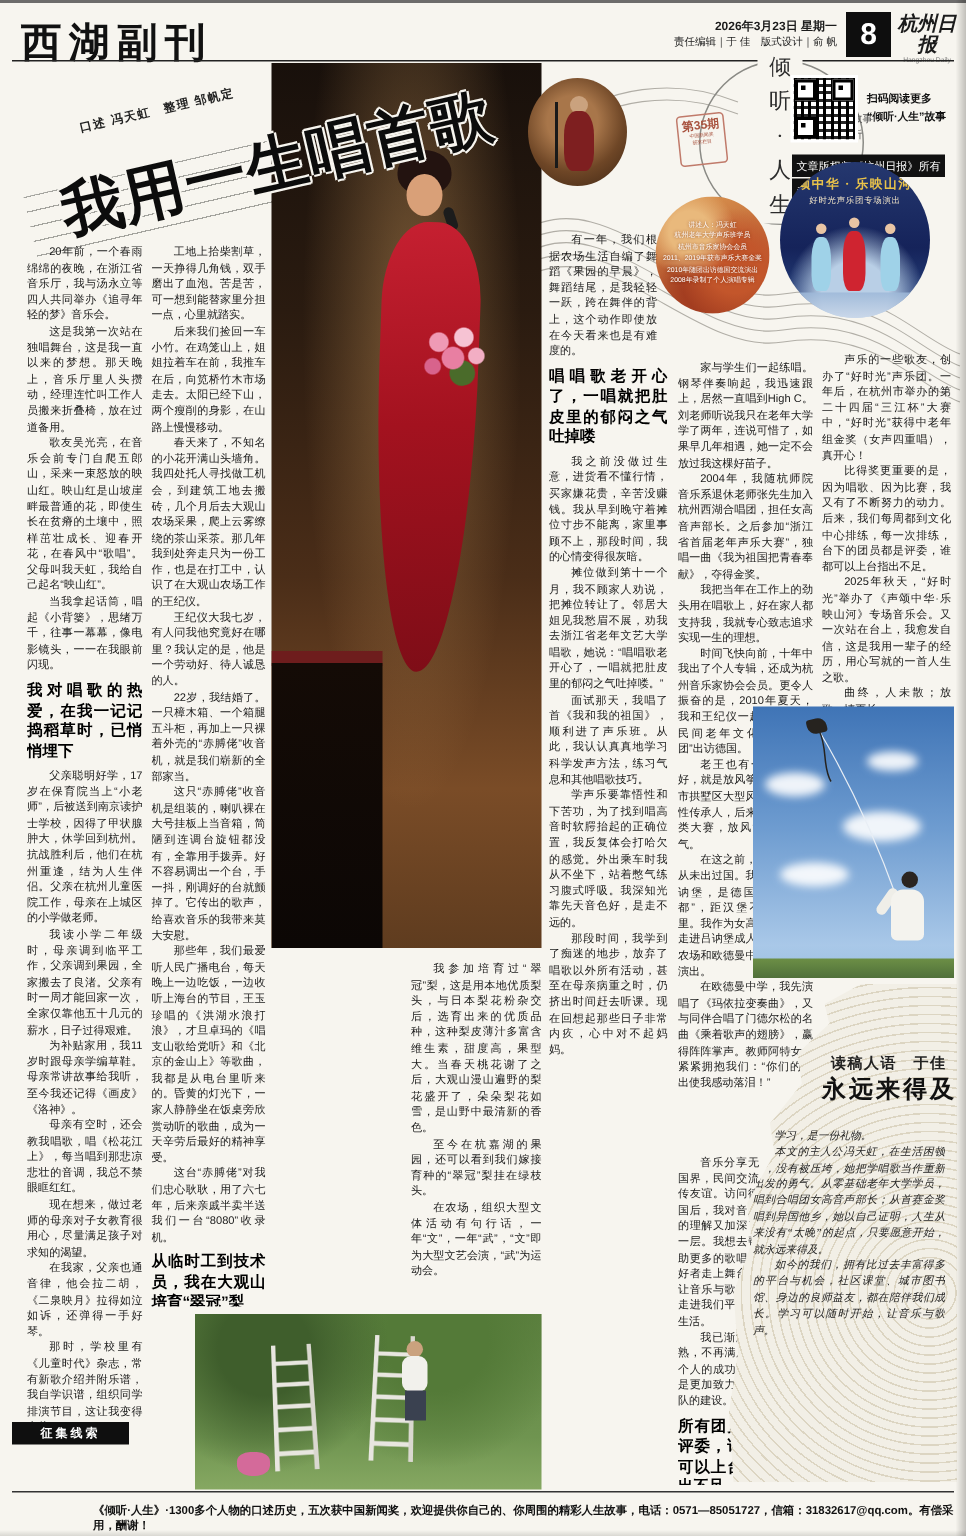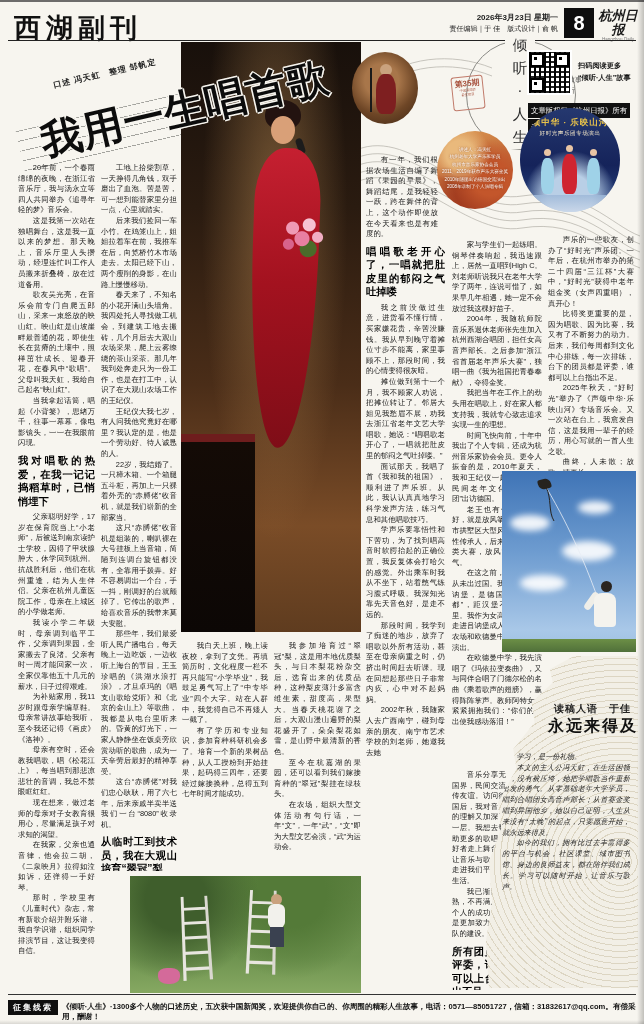--- a/index.html
+++ b/index.html
@@ -126,22 +126,22 @@
      filter:drop-shadow(-2px -1px 2px rgba(60,50,30,.35));}
   #tree-kicker{position:absolute;left:68px;top:46px;font-size:10px;font-weight:bold;color:#222;letter-spacing:1px;}
   #tree-title{position:absolute;left:62px;top:60px;font-size:16px;font-weight:900;color:#111;letter-spacing:2px;
       font-family:"Liberation Serif",serif;}
   #tree-body{position:absolute;left:16px;top:96px;width:128px;height:228px;overflow:hidden;
       font-family:"Liberation Serif",serif;font-style:italic;font-size:7.2px;line-height:10.8px;
       text-align:justify;color:#222;}
   #tree-body p{margin:0;text-indent:2em;}
   
   #footer-rule{left:8px;top:994px;width:628px;border-top:1px solid #333;}
-  #footer-label{left:8px;top:1000px;background:#0f0f0f;color:#fff;font-size:8px;font-weight:bold;
-      padding:2px 5px;letter-spacing:2px;}
+  #footer-label{left:8px;top:948px;background:#0f0f0f;color:#fff;font-size:8px;font-weight:bold;
+      padding:2px 19px;letter-spacing:2px;}
   #footer-text{left:62px;top:1002px;width:574px;font-size:7.6px;font-weight:600;color:#111;}
   svg{display:block;}
 </style>
 </head>
 <body>
 
 <div id="page">
 
   <div class="abs" id="scan-top"></div>
 
@@ -269,38 +269,33 @@
       <p>工地上拾柴割草，一天挣得几角钱，双手磨出了血泡。苦是苦，可一想到能替家里分担一点，心里就踏实。</p>
       <p>后来我们捡回一车小竹。在鸡笼山上，姐姐拉着车在前，我推车在后，向笕桥竹木市场走去。太阳已经下山，两个瘦削的身影，在山路上慢慢移动。</p>
       <p>春天来了，不知名的小花开满山头墙角。我四处托人寻找做工机会，到建筑工地去搬砖，几个月后去大观山农场采果，爬上云雾缭绕的茶山采茶。那几年我到处奔走只为一份工作，也是在打工中，认识了在大观山农场工作的王纪仪。</p>
       <p>王纪仪大我七岁，有人问我他究竟好在哪里？我认定的是，他是一个劳动好、待人诚恳的人。</p>
       <p>22岁，我结婚了。一只樟木箱、一个箱腿五斗柜，再加上一只裸着外壳的“赤膊佬”收音机，就是我们崭新的全部家当。</p>
       <p>这只“赤膊佬”收音机是组装的，喇叭裸在大号挂板上当音箱，简陋到连调台旋钮都没有，全靠用手拨弄。好不容易调出一个台，手一抖，刚调好的台就颤掉了。它传出的歌声，给喜欢音乐的我带来莫大安慰。</p>
       <p>那些年，我们最爱听人民广播电台，每天晚上一边吃饭，一边收听上海台的节目，王玉珍唱的《洪湖水浪打浪》，才旦卓玛的《唱支山歌给党听》和《北京的金山上》等歌曲，我都是从电台里听来的。昏黄的灯光下，一家人静静坐在饭桌旁欣赏动听的歌曲，成为一天辛劳后最好的精神享受。</p>
       <p>这台“赤膊佬”对我们忠心耿耿，用了六七年，后来亲戚半卖半送我们一台“8080”收录机。</p>
       <div class="subhead">从临时工到技术员，我在大观山培育“翠冠”梨</div>
     </div>
-  <div class="abs col" id="colM1">
-      <p>我白天上班，晚上读夜校，拿到了文凭。再填简历时，文化程度一栏不再只能写“小学毕业”，我鼓足勇气写上了“中专毕业”四个大字。站在人群中，我觉得自己不再矮人一截了。</p>
-      <p>有了学历和专业知识，参加育种科研机会多了。培育一个新的果树品种，从人工授粉到开始挂果，起码得三四年，还要经过嫁接换种，总得五到七年时间才能成功。</p>
-    </div>
   <div class="abs col" id="colM2">
       <p>我参加培育过“翠冠”梨，这是用本地优质梨头，与日本梨花粉杂交后，选育出来的优质品种，这种梨皮薄汁多富含维生素，甜度高，果型大。当春天桃花谢了之后，大观山漫山遍野的梨花盛开了，朵朵梨花如雪，是山野中最清新的香色。</p>
       <p>至今在杭嘉湖的果园，还可以看到我们嫁接育种的“翠冠”梨挂在绿枝头。</p>
       <p>在农场，组织大型文体活动有句行话，一年“文”，一年“武”，“文”即为大型文艺会演，“武”为运动会。</p>
     </div>
   <div class="abs col" id="col4">
       <p class="narrow">有一年，我们根据农场生活自编了舞蹈《果园的早晨》，舞蹈结尾，是我轻轻一跃，跨在舞伴的背上，这个动作即使放在今天看来也是有难度的。</p>
       <div class="subhead">唱唱歌老开心了，一唱就把肚皮里的郁闷之气吐掉喽</div>
       <p>我之前没做过生意，进货看不懂行情，买家嫌花贵，辛苦没赚钱。我从早到晚守着摊位寸步不能离，家里事顾不上，那段时间，我的心情变得很灰暗。</p>
       <p>摊位做到第十一个月，我不顾家人劝说，把摊位转让了。邻居大姐见我愁眉不展，劝我去浙江省老年文艺大学唱歌，她说：“唱唱歌老开心了，一唱就把肚皮里的郁闷之气吐掉喽。”</p>
       <p>面试那天，我唱了首《我和我的祖国》，顺利进了声乐班。从此，我认认真真地学习科学发声方法，练习气息和其他唱歌技巧。</p>
       <p>学声乐要靠悟性和下苦功，为了找到唱高音时软腭抬起的正确位置，我反复体会打哈欠的感觉。外出乘车时我从不坐下，站着憋气练习腹式呼吸。我深知光靠先天音色好，是走不远的。</p>
       <p>那段时间，我学到了痴迷的地步，放弃了唱歌以外所有活动，甚至在母亲病重之时，仍挤出时间赶去听课。现在回想起那些日子非常内疚，心中对不起妈妈。</p>
-      <p>2002年秋，我随家人去广西南宁，碰到母亲的朋友、南宁市艺术学校的刘老师，她邀我去她</p>
     </div>
   <div class="abs col" id="col5a">
       <p>家与学生们一起练唱。钢琴伴奏响起，我迅速跟上，居然一直唱到High C。刘老师听说我只在老年大学学了两年，连说可惜了，如果早几年相遇，她一定不会放过我这棵好苗子。</p>
       <p>2004年，我随杭师院音乐系退休老师张先生加入杭州西湖合唱团，担任女高音声部长。之后参加“浙江省首届老年声乐大赛”，独唱一曲《我为祖国把青春奉献》，夺得金奖。</p>
       <p>我把当年在工作上的劲头用在唱歌上，好在家人都支持我，我就专心致志追求实现一生的理想。</p>
       <p>时间飞快向前，十年中我出了个人专辑，还成为杭州音乐家协会会员。更令人振奋的是，2010年夏天，我和王纪仪一起跟随“杭州民间老年文化交流代表团”出访德国。</p>
       <p>老王也有一个业余爱好，就是放风筝。他是杭州市拱墅区大型风筝非遗代表性传承人，后来积极参加各类大赛，放风筝放出了名气。</p>
       <p>在这之前，我们夫妻俩从未出过国。我们访问的吕讷堡，是德国著名的“盐都”，距汉堡不足四十公里。我作为女高音独唱演员走进吕讷堡成人教育学院、农场和欧德曼中学等地登台演出。</p>
       <p>在欧德曼中学，我先演唱了《玛依拉变奏曲》，又与同伴合唱了门德尔松的名曲《乘着歌声的翅膀》，赢得阵阵掌声。教师阿特女士紧紧拥抱我们：“你们的演出使我感动落泪！”</p>
     </div>

